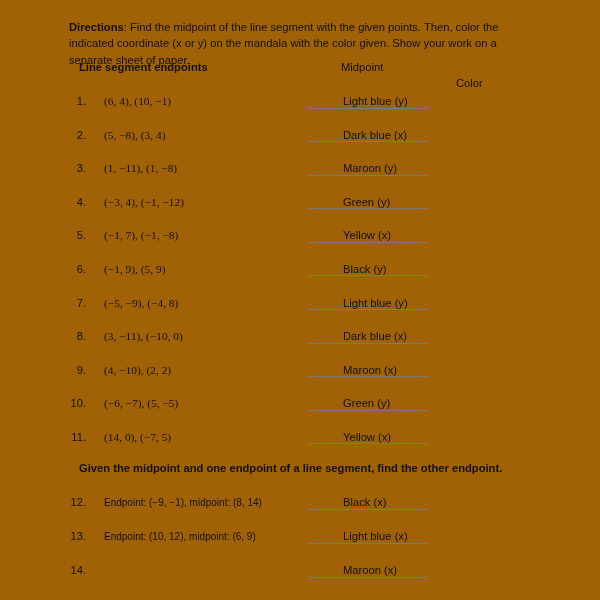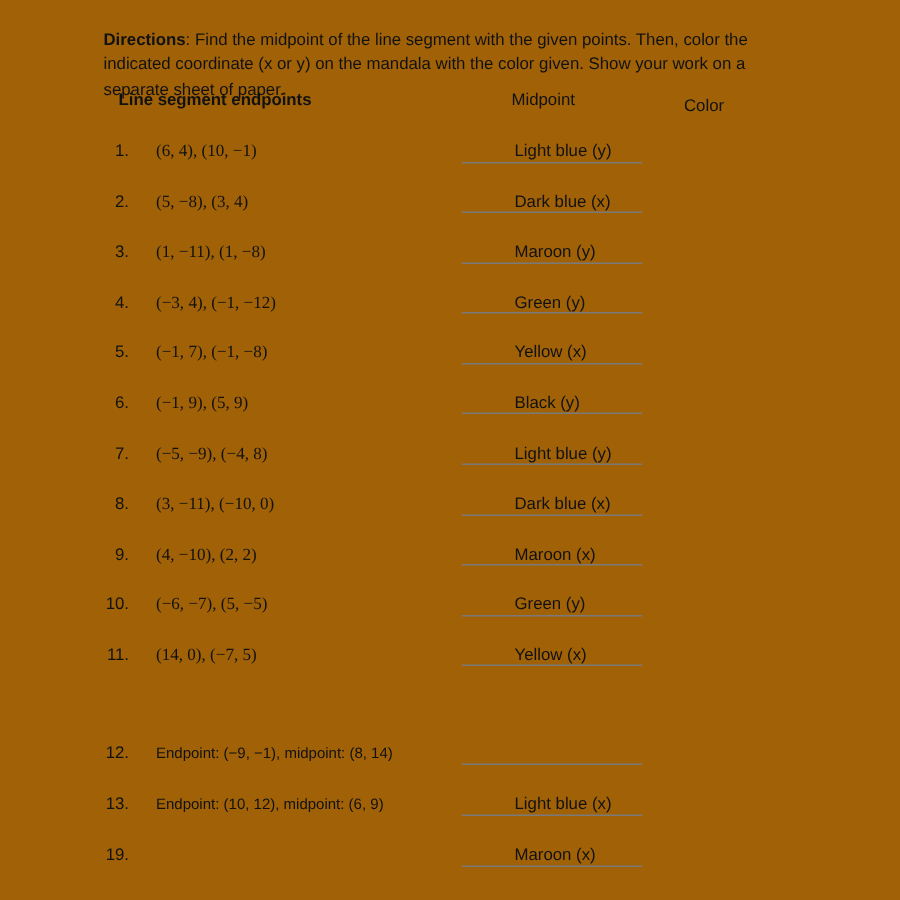--- a/index.html
+++ b/index.html
@@ -59,21 +59,21 @@
   }
   .hdr-midpoint {
     position: absolute;
     left: 341px;
     top: 0;
     white-space: nowrap;
   }
   .hdr-color {
     position: absolute;
     left: 456px;
-    top: 4px;
+    top: 16px;
     white-space: nowrap;
   }
 
   
   .rows-a, .rows-b {
     position: absolute;
     left: 0;
     width: 600px;
   }
   .rows-a { top: 94px; }
@@ -174,20 +174,21 @@
       <div class="prob-row"><span class="num">4.</span><span class="expr">(−3, 4), (−1, −12)</span><span class="answer-line"></span><span class="answer-value"></span><span class="color-label">Green (y)</span></div>
       <div class="prob-row"><span class="num">5.</span><span class="expr">(−1, 7), (−1, −8)</span><span class="answer-line"></span><span class="answer-value"></span><span class="color-label">Yellow (x)</span></div>
       <div class="prob-row"><span class="num">6.</span><span class="expr">(−1, 9), (5, 9)</span><span class="answer-line"></span><span class="answer-value"></span><span class="color-label">Black (y)</span></div>
       <div class="prob-row"><span class="num">7.</span><span class="expr">(−5, −9), (−4, 8)</span><span class="answer-line"></span><span class="answer-value"></span><span class="color-label">Light blue (y)</span></div>
       <div class="prob-row"><span class="num">8.</span><span class="expr">(3, −11), (−10, 0)</span><span class="answer-line"></span><span class="answer-value"></span><span class="color-label">Dark blue (x)</span></div>
       <div class="prob-row"><span class="num">9.</span><span class="expr">(4, −10), (2, 2)</span><span class="answer-line"></span><span class="answer-value"></span><span class="color-label">Maroon (x)</span></div>
       <div class="prob-row"><span class="num">10.</span><span class="expr">(−6, −7), (5, −5)</span><span class="answer-line"></span><span class="answer-value"></span><span class="color-label">Green (y)</span></div>
       <div class="prob-row"><span class="num">11.</span><span class="expr">(14, 0), (−7, 5)</span><span class="answer-line"></span><span class="answer-value"></span><span class="color-label">Yellow (x)</span></div>
     </div>
 
+  <div class="section-heading">Given the midpoint and one endpoint of a line segment, find the other endpoint.</div>
 
   <div class="rows-b">
-      <div class="prob-row"><span class="num">12.</span><span class="expr">Endpoint: (−9, −1), midpoint: (8, 14)</span><span class="answer-line"></span><span class="answer-value"></span></div>
+      <div class="prob-row"><span class="num">12.</span><span class="expr">Endpoint: (−9, −1), midpoint: (8, 14)</span><span class="answer-line"></span><span class="answer-value"></span><span class="color-label">Black (x)</span></div>
       <div class="prob-row"><span class="num">13.</span><span class="expr">Endpoint: (10, 12), midpoint: (6, 9)</span><span class="answer-line"></span><span class="answer-value"></span><span class="color-label">Light blue (x)</span></div>
-      <div class="prob-row"><span class="num">19.</span><span class="answer-line"></span><span class="answer-value"></span><span class="color-label">Maroon (x)</span></div>
+      <div class="prob-row"><span class="num">14.</span><span class="answer-line"></span><span class="answer-value"></span><span class="color-label">Maroon (x)</span></div>
     </div>
 
 </div>
 
 </body></html>

